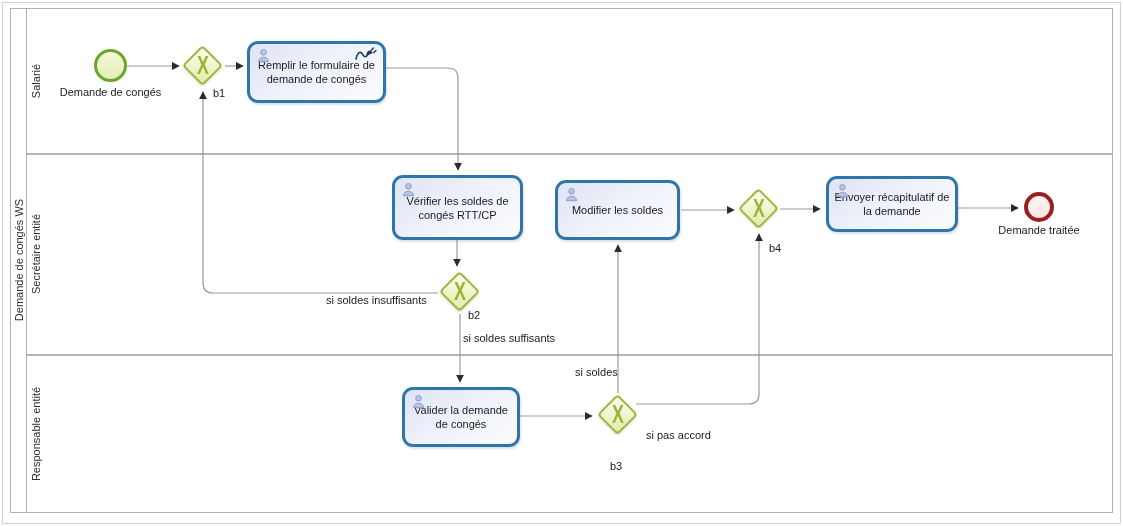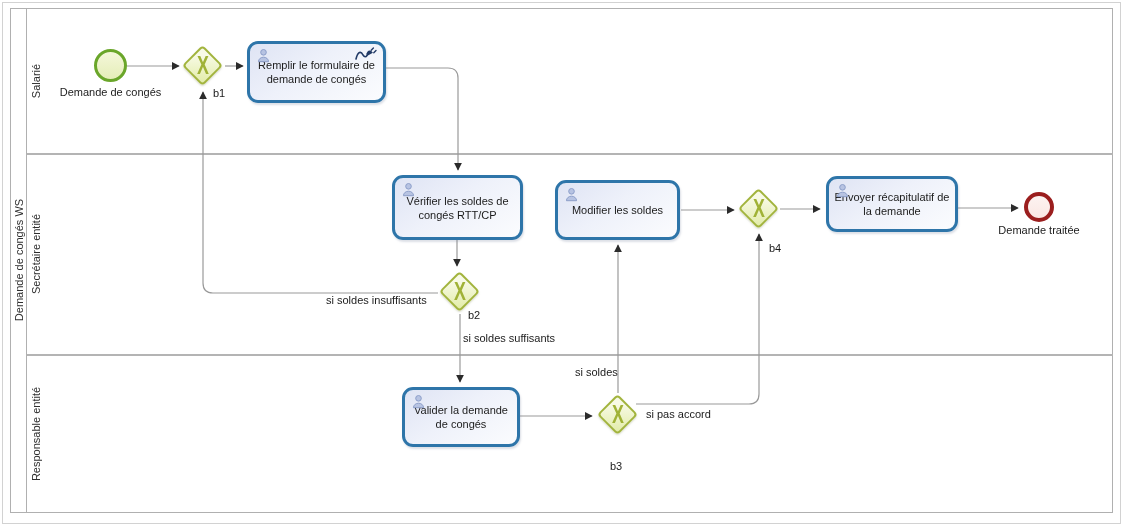--- a/index.html
+++ b/index.html
@@ -164,14 +164,14 @@
 
   <div class="gw" style="left:597px; top:394px;">
     <div class="gw-d"></div>
     <div class="gw-x">X</div>
   </div>
   <div class="lbl" style="left:610px; top:460px;">b3</div>
 
   <div class="lbl" style="left:326px; top:294px;">si soldes insuffisants</div>
   <div class="lbl" style="left:463px; top:332px;">si soldes suffisants</div>
   <div class="lbl" style="left:575px; top:366px;">si soldes</div>
-  <div class="lbl" style="left:646px; top:408px;text-align:center;">si pas accord</div>
+  <div class="lbl" style="left:646px; top:429px;text-align:center;">si pas accord</div>
 </div>
 
 </body></html>

